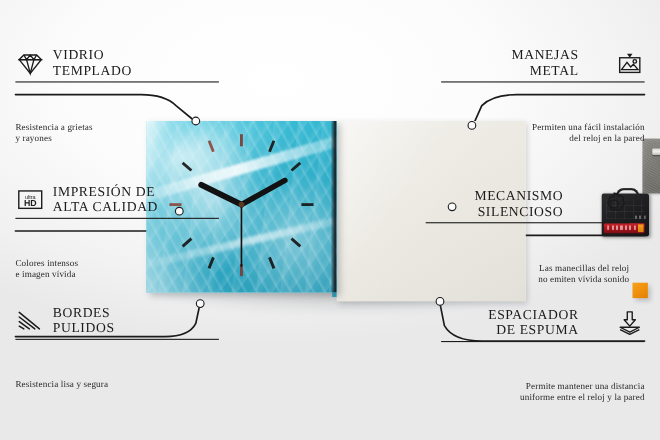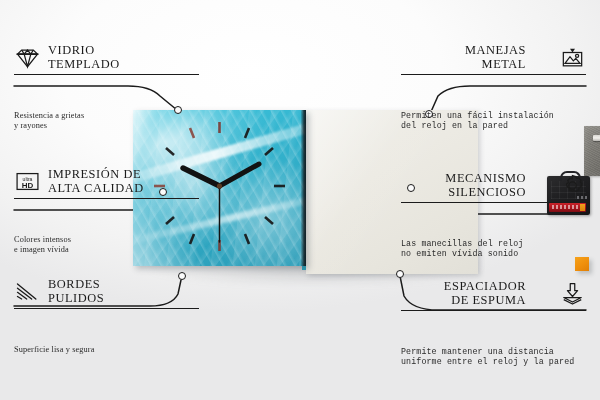--- a/index.html
+++ b/index.html
@@ -60,35 +60,35 @@
   }
   .feature .sub {
     font-size: 8.3px;
     line-height: 10.2px;
     color: #2a2a2a;
     white-space: pre-line;
     letter-spacing: 0.12px;
     margin-top: 36px;
   }
   .feature.left .sub { text-align: left; }
-  .feature.right .sub { text-align: left; font-family: Liberation Mono, monospace; }
+  .feature.right .sub { text-align: right; }
 
   .ico {
     width: 27px; height: 25px;
     flex: 0 0 27px;
     display: block;
   }
   .ico svg { display: block; width: 100%; height: 100%; }
 
   
   #f-glass   { left: 14px;  top: 44px;  }
   #f-print   { left: 14px;  top: 168px; }
   #f-edges   { left: 14px;  top: 278px; }
   #f-hooks   { left: 401px; top: 44px;  }
-  #f-mech    { left: 401px; top: 172px; }
+  #f-mech    { left: 387px; top: 172px; }
   #f-spacer  { left: 401px; top: 280px; }
 
   
   #product {
     position: absolute;
     left: 124px; top: 102px;
     width: 368px; height: 182px;
   }
 
   
@@ -427,21 +427,21 @@
             <line x1="4" y1="11" x2="21" y2="24"></line>
             <line x1="4" y1="16" x2="15" y2="24"></line>
             <line x1="4" y1="21" x2="9" y2="24"></line>
           </g>
         </svg>
       </span>
       <span class="title">BORDES
 PULIDOS</span>
     </div>
     <div class="rule"></div>
-    <div class="sub">Superficie lisa y segura</div>
+    <div class="sub">Resistencia lisa y segura</div>
   </div>
 
   <div class="feature right" id="f-hooks">
     <div class="head">
       <span class="title">MANEJAS
 METAL</span>
       <span class="ico">
         <svg viewBox="0 0 32 30">
           <g fill="none" stroke="#1b1b1b" stroke-width="1.5">
             <rect x="5" y="9" width="22" height="16"></rect>

